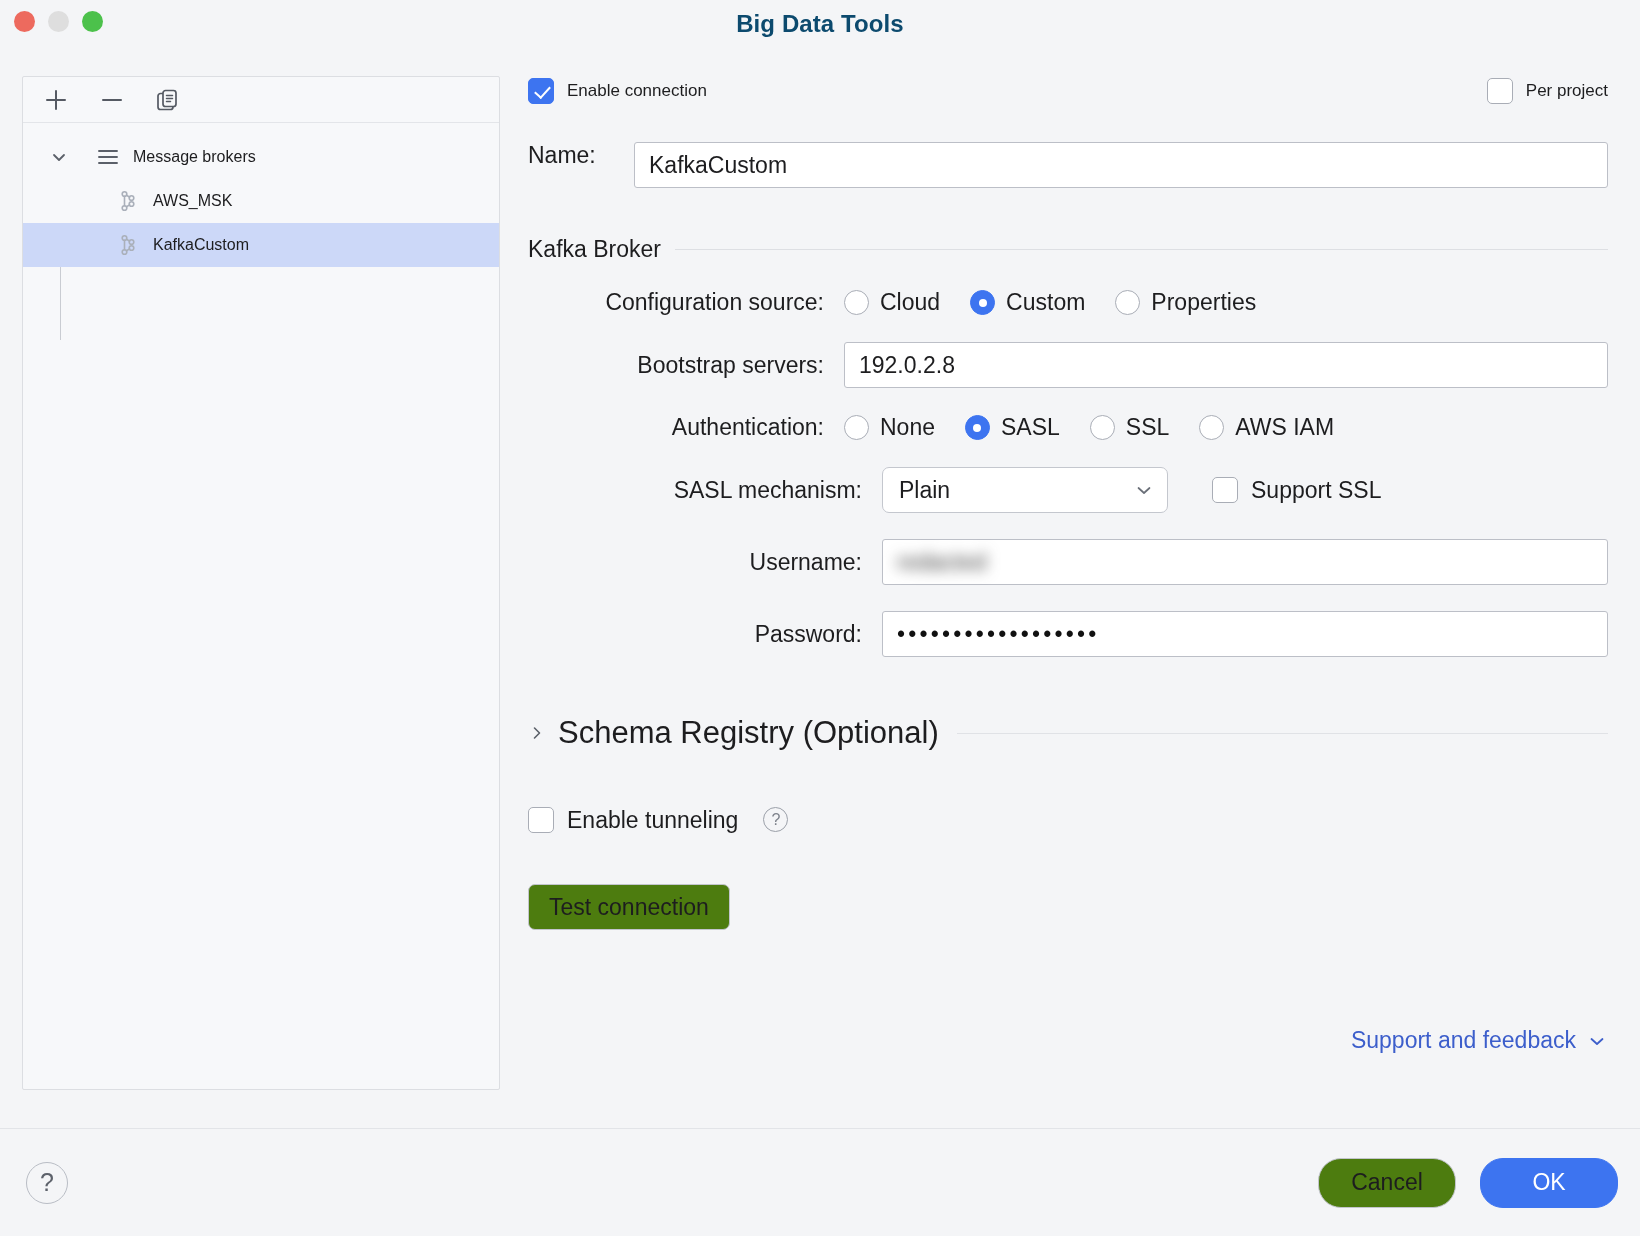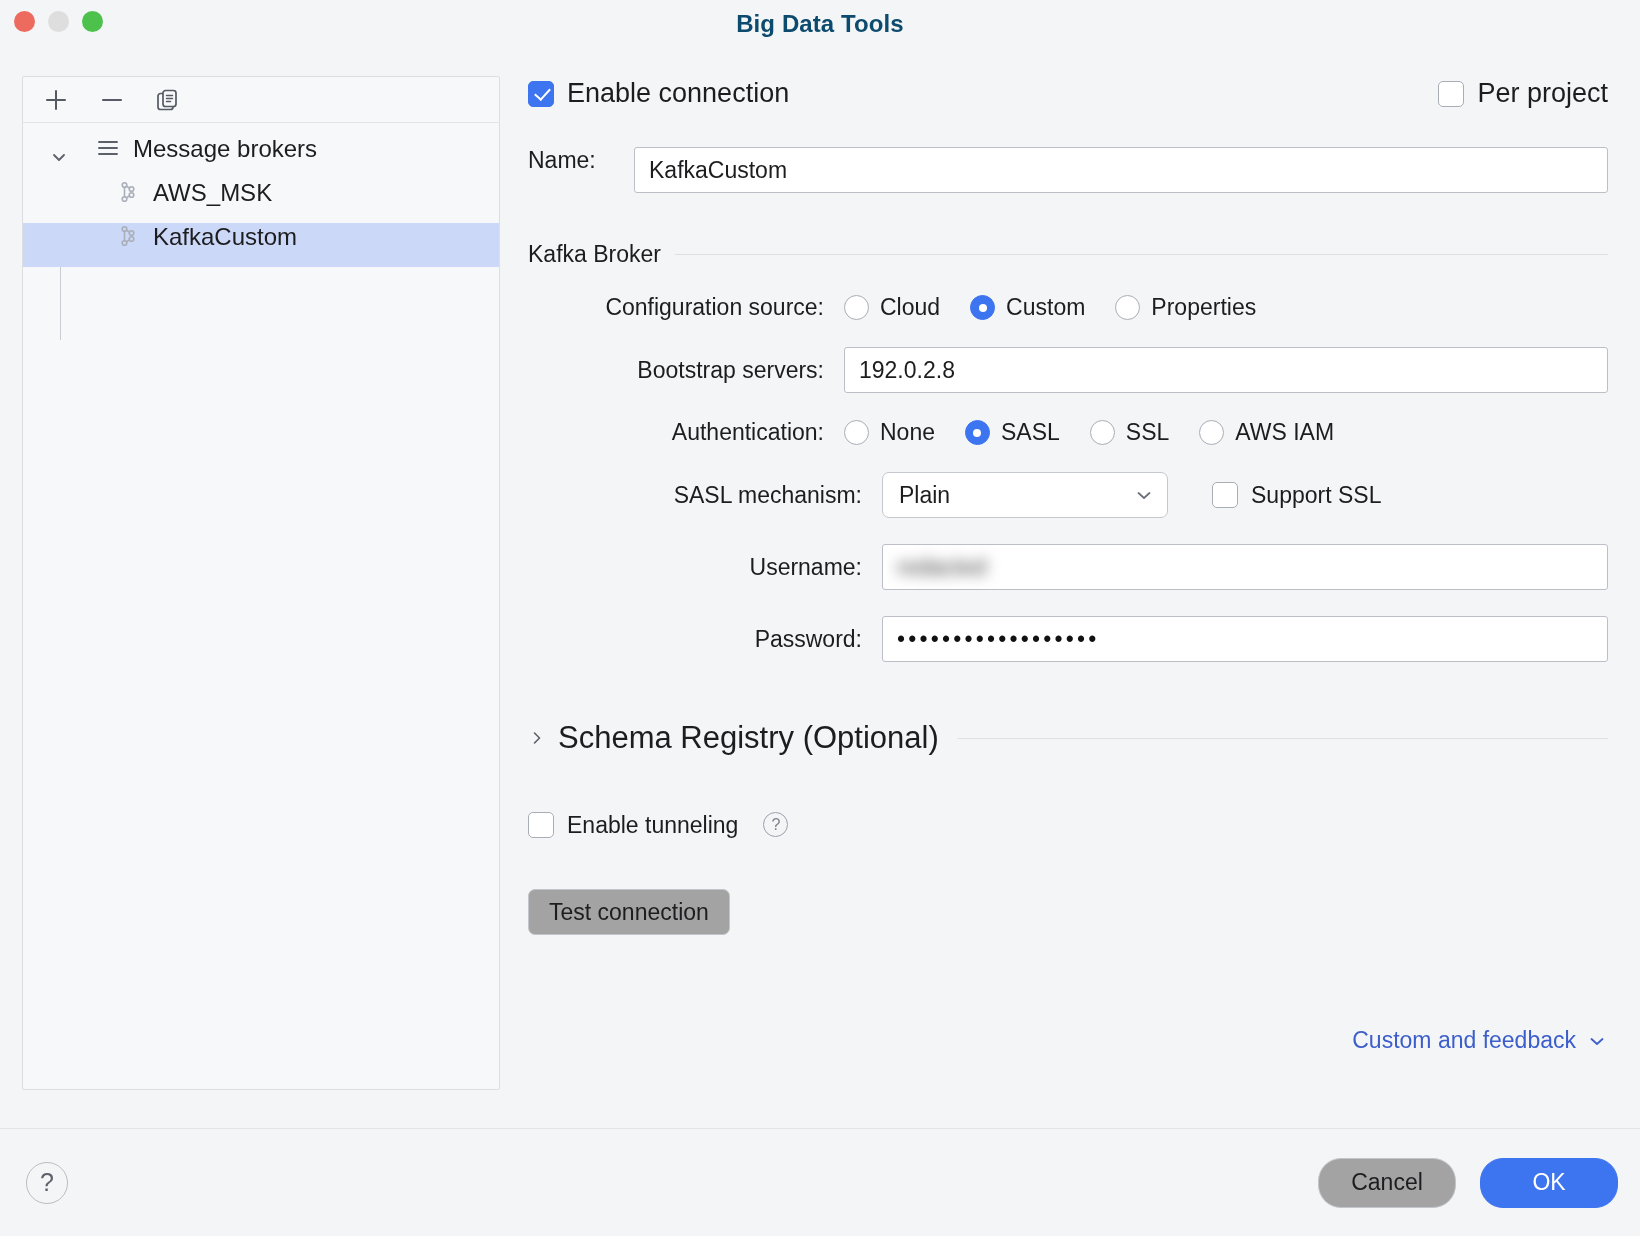--- a/index.html
+++ b/index.html
@@ -68,23 +68,24 @@
     padding-left: 18px;
   }
   .tb-btn {
     width: 30px; height: 30px;
     display: flex; align-items: center; justify-content: center;
     cursor: default;
   }
   .tree { padding-top: 12px; flex: 1; }
   .tree-row {
     display: flex;
+    align-items: center;
     height: 44px;
     padding-left: 24px;
-    font-size: 24px;
+    font-size: 16px;
     color: #1d1d1f;
     position: relative;
   }
   .tree-row.child { padding-left: 92px; }
   .tree-row.selected { background: #ccd8f8; }
   .chevron-slot {
     position: absolute;
     left: 26px; top: 50%;
     transform: translateY(-50%);
     width: 20px; height: 20px;
@@ -112,21 +113,21 @@
     position: relative;
   }
 
   .top-row {
     display: flex;
     align-items: center;
     justify-content: space-between;
     padding-right: 16px;
     margin-top: 2px;
   }
-  .cb-wrap { display: flex; align-items: center; gap: 13px; font-size: 27px; color: #1d1d1f;}
+  .cb-wrap { display: flex; align-items: center; gap: 13px; font-size: 17px; color: #1d1d1f;}
   .checkbox {
     width: 26px; height: 26px;
     border: 1.6px solid #a9adb6;
     border-radius: 5px;
     background: #fff;
     position: relative;
     flex: 0 0 auto;
   }
   .checkbox.checked {
     background: #3d74f0;
@@ -265,21 +266,21 @@
     color: #7d828b;
     font-size: 16px;
     display: flex; align-items: center; justify-content: center;
     margin-left: 12px;
   }
 
   .btn {
     height: 46px;
     border: 1.4px solid #c2c5cc;
     border-radius: 7px;
-    background: #a3a3a3;
+    background: #4d7c0f;
     font-size: 23px;
     color: #1d1d1f;
     display: inline-flex;
     align-items: center;
     justify-content: center;
     padding: 0 20px;
   }
   .test-btn-row { margin-top: 50px; }
 
   .support-row {
@@ -525,21 +526,21 @@
         <span class="help-circ">?</span>
       </div>
 
       <div class="test-btn-row">
         <div class="btn">
           <span>Test connection</span>
         </div>
       </div>
 
       <div class="support-row">
-        <span>Custom and feedback</span>
+        <span>Support and feedback</span>
         <span>
           <svg width="22" height="22" viewBox="0 0 22 22">
             <path d="M5.5 9 L11 14 L16.5 9" fill="none" stroke="#3c5ecb" stroke-width="1.8" stroke-linecap="round" stroke-linejoin="round"></path>
           </svg>
         </span>
       </div>
     </div>
   </div>
 
   <div class="bottombar">

